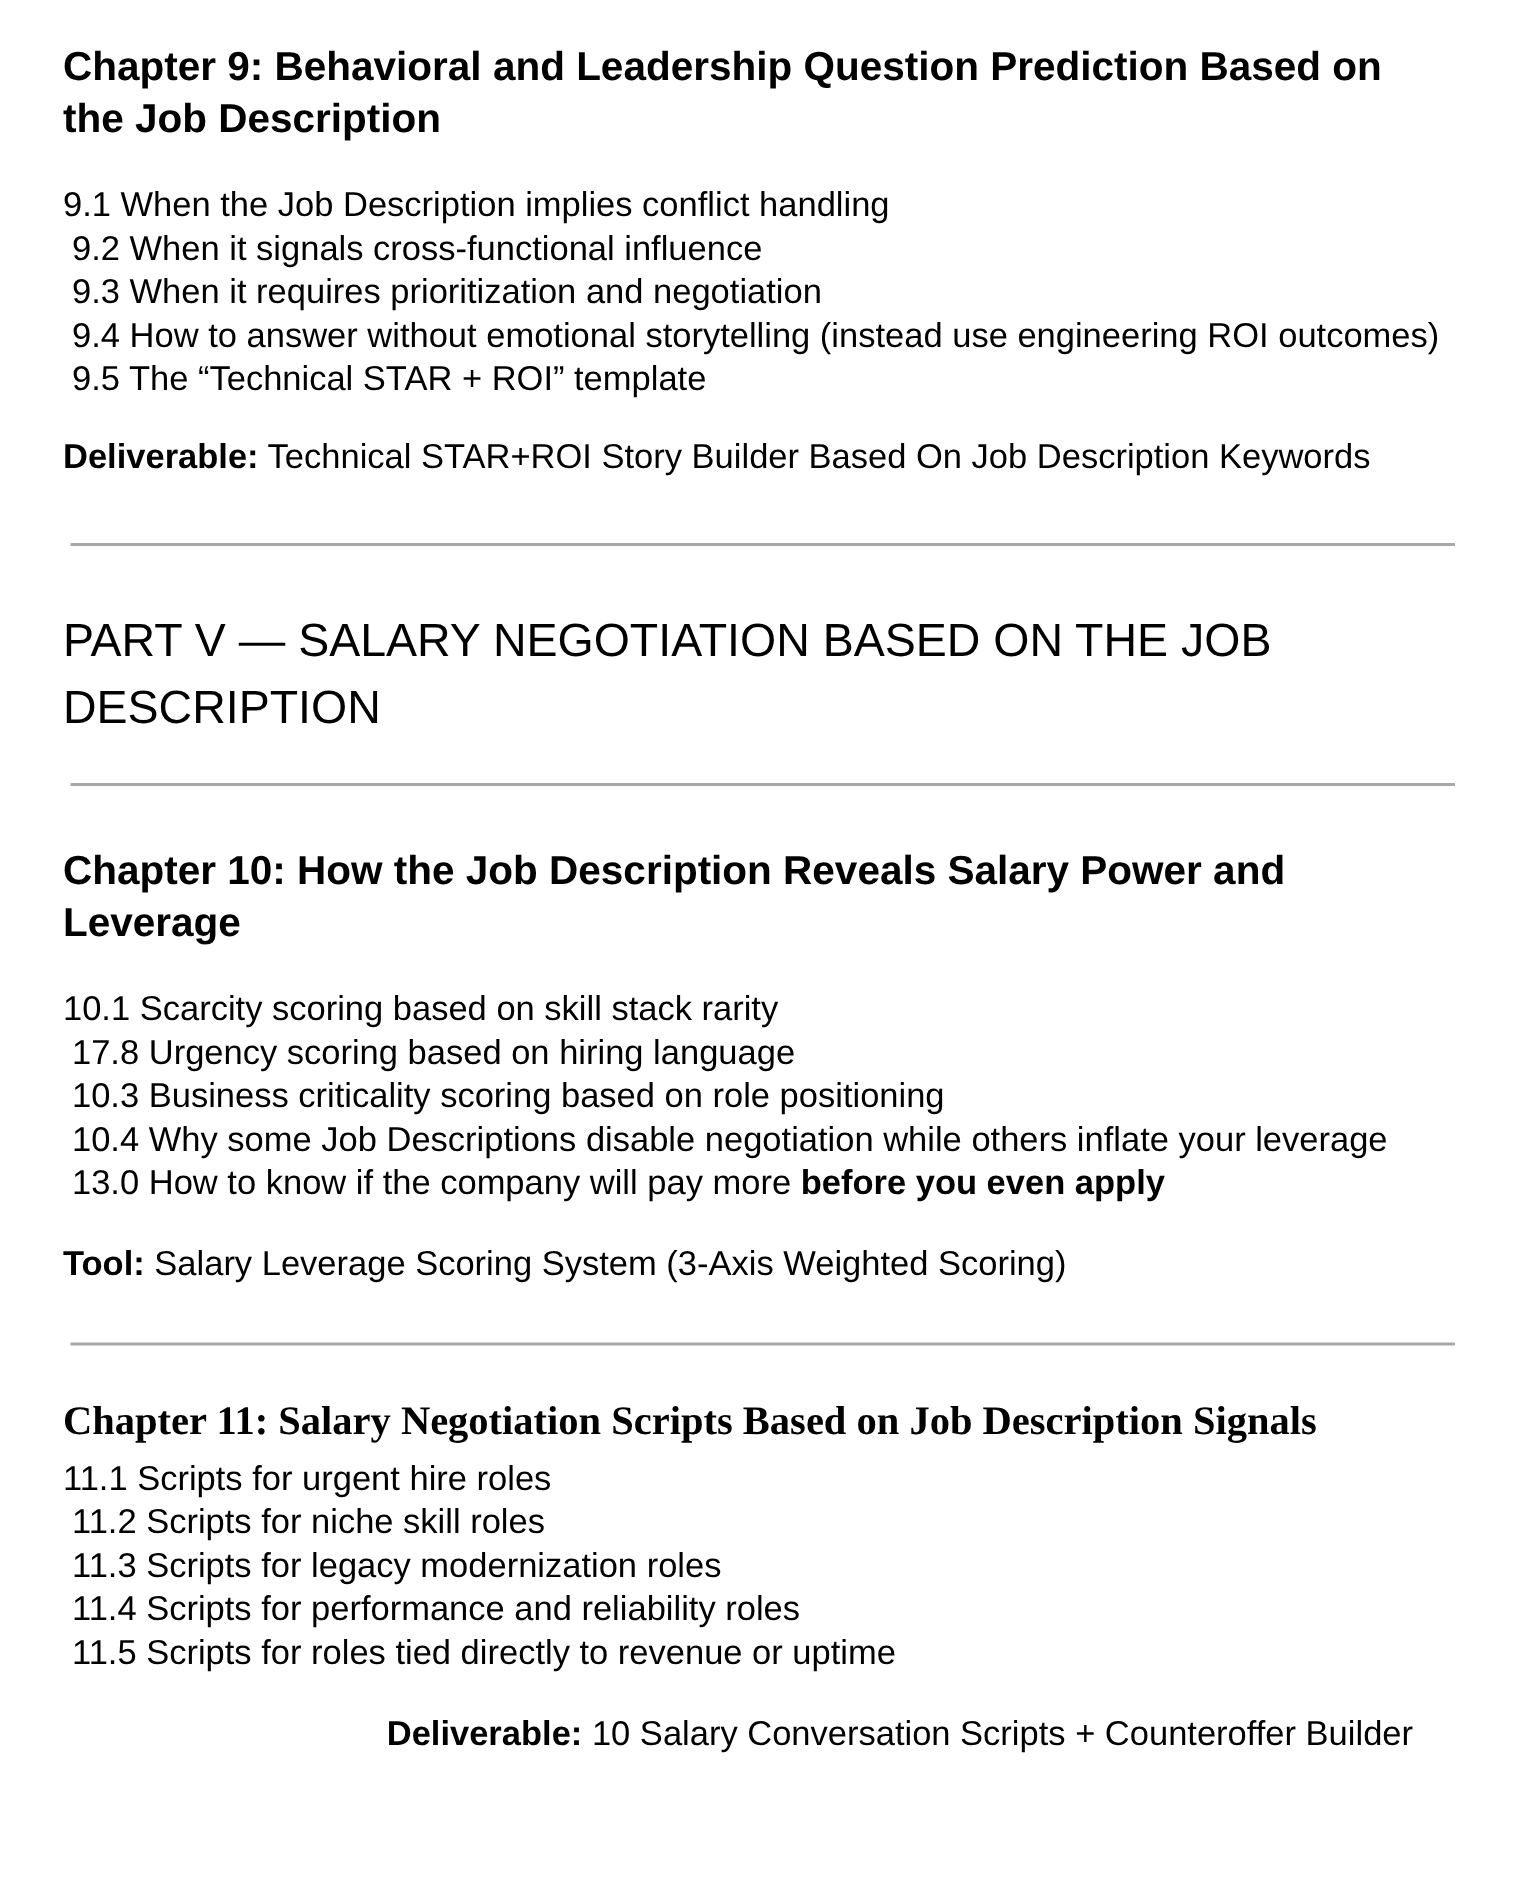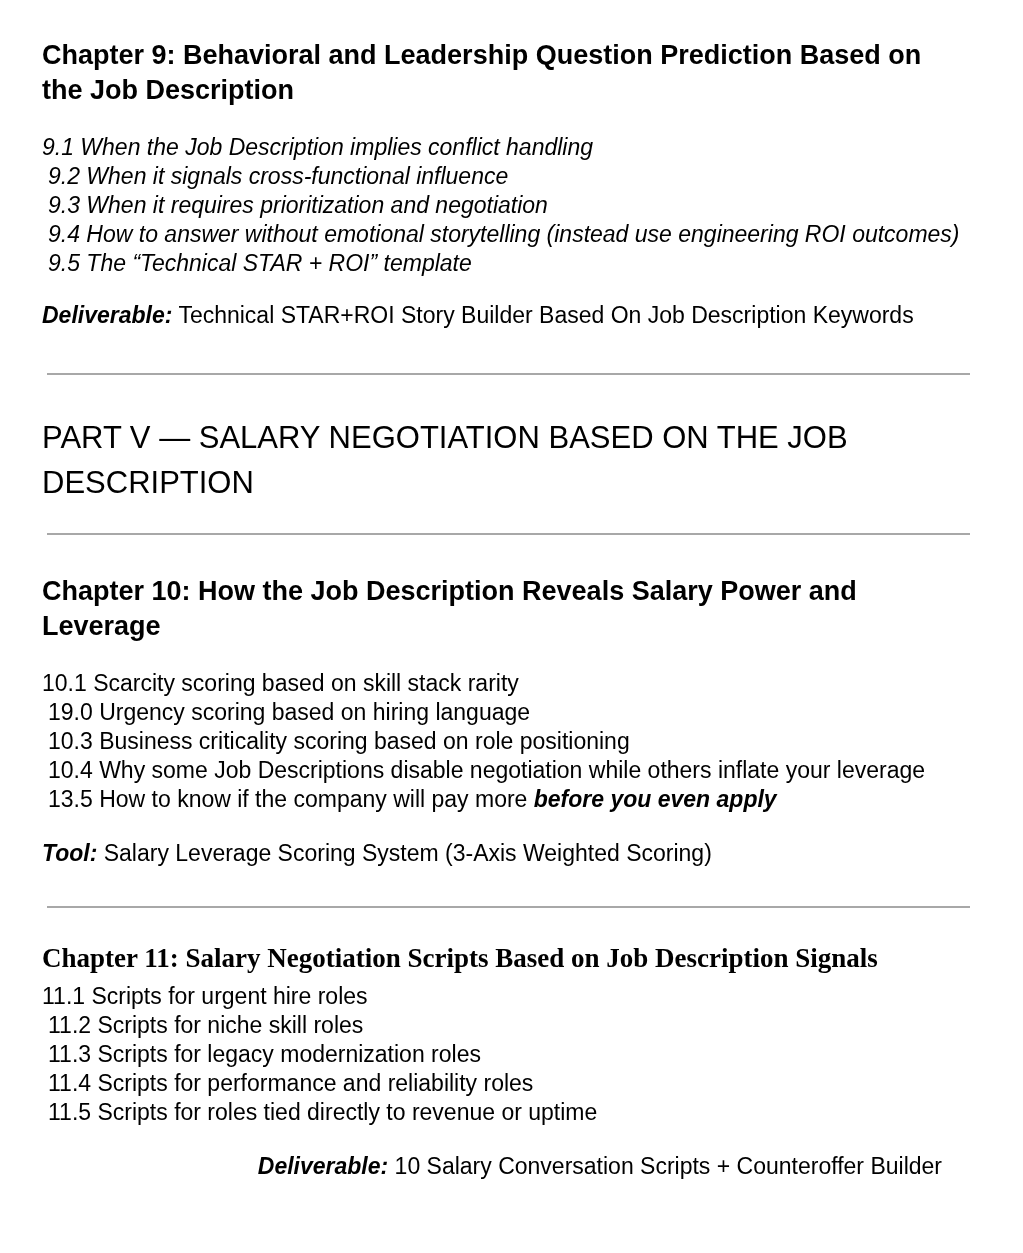--- a/index.html
+++ b/index.html
@@ -11,21 +11,21 @@
     width: 1023px;
     height: 1253px;
     font-family: "Liberation Sans", sans-serif;
     color: #000000;
     overflow: hidden;
   }
   .page {
     box-sizing: border-box;
     width: 995px;
     height: 1253px;
-    padding: 38px 53px 0 42px;
+    padding: 27px 53px 0 42px;
   }
   .page * { margin: 0; padding: 0; }
 
   h2.chapter {
     font-size: 27px;
     font-weight: bold;
     line-height: 35px;
     letter-spacing: 0;
   }
   h1.part {
@@ -35,32 +35,32 @@
     margin-top: 40px;
   }
   .list { font-size: 23px; line-height: 29px; }
   .row { white-space: nowrap; }
   .row.indent { padding-left: 6px; }
   .meta {
     font-size: 23px;
     line-height: 29px;
     white-space: nowrap;
   }
-  .meta strong, .row strong { font-weight: bold; font-style: italic; }
+  .meta strong, .row strong { font-weight: bold; }
 
   hr.rule {
     border: none;
     height: 2px;
     background: #a8a8a8;
     width: 923px;
     margin-left: 5px;
   }
 
   
-  .list-ch9   { margin-top: 25px; font-style: italic; }
+  .list-ch9   { margin-top: 25px; }
   .deliv-ch9  { margin-top: 23px; }
   .rule-1     { margin-top: 43px; }
   .rule-2     { margin-top: 28px; }
   .head-ch10  { margin-top: 39px; }
   .list-ch10  { margin-top: 25px; }
   .tool-ch10  { margin-top: 25px; }
   .rule-3     { margin-top: 38px; }
   .head-ch11  { margin-top: 33px; font-family: Liberation Serif, serif; }
   .list-ch11  { margin-top: 6px; }
   .deliv-ch11 { margin-top: 25px; text-align: right; }
@@ -85,24 +85,24 @@
   <hr class="rule rule-1">
 
   <h1 class="part">PART V — SALARY NEGOTIATION BASED ON THE JOB DESCRIPTION</h1>
 
   <hr class="rule rule-2">
 
   <h2 class="chapter head-ch10">Chapter 10: How the Job Description Reveals Salary Power and Leverage</h2>
 
   <div class="list list-ch10">
     <div class="row">10.1 Scarcity scoring based on skill stack rarity</div>
-    <div class="row indent">19.0 Urgency scoring based on hiring language</div>
+    <div class="row indent">17.8 Urgency scoring based on hiring language</div>
     <div class="row indent">10.3 Business criticality scoring based on role positioning</div>
     <div class="row indent">10.4 Why some Job Descriptions disable negotiation while others inflate your leverage</div>
-    <div class="row indent"><span>13.5 How to know if the company will pay more </span><strong>before you even apply</strong></div>
+    <div class="row indent"><span>13.0 How to know if the company will pay more </span><strong>before you even apply</strong></div>
   </div>
 
   <p class="meta tool-ch10"><strong>Tool:</strong><span> Salary Leverage Scoring System (3-Axis Weighted Scoring)</span></p>
 
   <hr class="rule rule-3">
 
   <h2 class="chapter head-ch11">Chapter 11: Salary Negotiation Scripts Based on Job Description Signals</h2>
 
   <div class="list list-ch11">
     <div class="row">11.1 Scripts for urgent hire roles</div>

